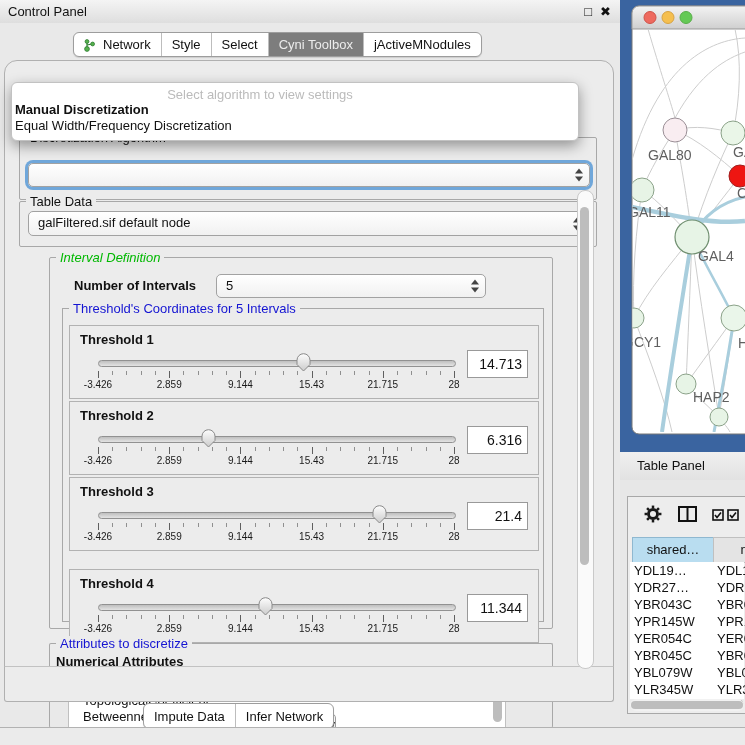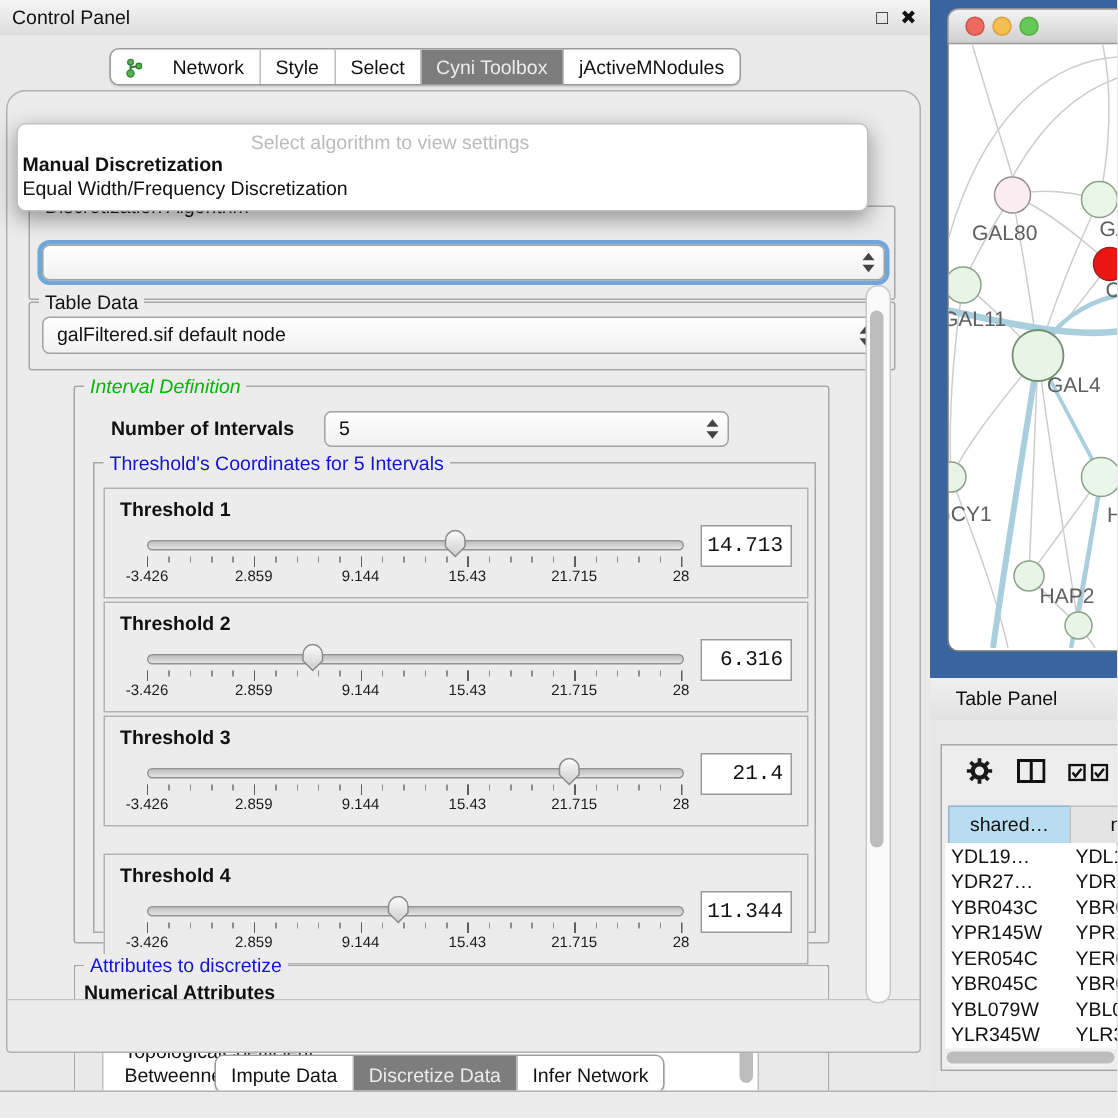--- a/index.html
+++ b/index.html
@@ -12,21 +12,21 @@
     background:linear-gradient(#f4f4f4,#dedede);border-bottom:1px solid #b6b6b6;}
   #titlebar .t{position:absolute;left:8px;top:0;line-height:23px;font-size:13px;color:#111;}
   #titlebar .win-ic{position:absolute;top:0;line-height:23px;font-size:13px;color:#111;cursor:default;}
   #float-ic{right:28px;}
   #close-ic{right:9px;font-weight:bold;}
 
   #top-tabrow{position:absolute;left:0;top:23px;width:620px;height:37px;background:#e9e9e9;}
   .seg{position:absolute;display:flex;background:#fff;border:1px solid #9d9d9d;border-radius:6px;overflow:hidden;
        box-shadow:0 1px 1px rgba(0,0,0,.12);}
   .seg .tab{line-height:21px;font-size:13px;color:#111;text-align:center;border-right:1px solid #bdbdbd;
-       padding:0 10px;white-space:nowrap;display:flex;align-items:center;justify-content:center;gap:20px;}
+       padding:0 10px;white-space:nowrap;display:flex;align-items:center;justify-content:center;gap:8px;}
   .seg .tab:last-child{border-right:none;}
   .seg .tab.sel{background:#7d7d7d;color:#ececec;}
   #top-tabs{left:73px;top:9px;height:23px;}
 
   #outer-panel{position:absolute;left:4px;top:60px;width:608px;height:640px;background:#ececec;
     border:1px solid #b0b0b0;border-radius:13px;}
 
   .group{position:absolute;border:1px solid #a8a8a8;border-radius:2px;}
   .group>.gt{position:absolute;top:-8px;left:6px;background:#ececec;padding:0 4px;font-size:13px;color:#111;
     white-space:nowrap;}
@@ -76,21 +76,21 @@
     background:linear-gradient(#bfbfbf,#e3e3e3);}
   .thr-thumb{position:absolute;top:1px;width:15px;height:19px;}
   .ticks-minor{position:absolute;left:28px;top:45px;width:356px;height:4px;
     background-image:repeating-linear-gradient(to right,#8f8f8f 0 1px,transparent 1px 4%);}
   .ticks-major{position:absolute;left:28px;top:45px;width:356px;height:7px;border-right:1px solid #5f5f5f;
     background-image:repeating-linear-gradient(to right,#5f5f5f 0 1px,transparent 1px 20%);}
   .tick-labels{position:absolute;left:28px;top:53px;width:356px;height:12px;}
   .tick-labels span{position:absolute;transform:translateX(-50%);font-size:10px;font-weight:normal;color:#1a1a1a;
     white-space:nowrap;}
   .thr-value{position:absolute;right:10px;top:24px;width:54px;height:26px;background:#fff;border:1px solid #999;
-    font-size:14px;color:#111;text-align:right;line-height:26px;padding-right:5px;font-family:Liberation Mono, monospace;}
+    font-size:14px;color:#111;text-align:right;line-height:26px;padding-right:5px;}
 
   #attr-group{left:44px;top:582px;width:502px;height:84px;border-bottom:none;}
   #attr-sub{position:absolute;left:6px;top:10px;font-size:13px;font-weight:bold;color:#111;}
   #attr-list{position:absolute;left:18px;top:32px;width:436px;height:51px;background:#fff;
     border:1px solid #c0c0c0;overflow:hidden;}
   #attr-list .item{font-size:13px;color:#111;line-height:16px;padding-left:14px;white-space:nowrap;}
   #attr-scroll{position:absolute;right:3px;top:3px;width:9px;height:42px;background:#bdbdbd;border-radius:5px;}
 
   #apply-bar{position:absolute;left:4px;top:666px;width:608px;height:34px;background:#ececec;
     border:1px solid #b0b0b0;border-top:1px solid #c2c2c2;border-radius:0 0 3px 3px;}
@@ -319,23 +319,20 @@
 
   <div id="algo-popup">
     <div class="hint">Select algorithm to view settings</div>
     <div class="opt b">Manual Discretization</div>
     <div class="opt">Equal Width/Frequency Discretization</div>
   </div>
 
   <div class="seg" id="bottom-tabs">
     <div class="tab">
       <span>Impute Data</span>
-    </div>
-    <div class="tab sel">
-      <span>Discretize Data</span>
     </div>
     <div class="tab">
       <span>Infer Network</span>
     </div>
   </div>
 
   <div id="bottom-strip"></div>
 
   <div id="right-panel">
     <div id="net-wrap">

